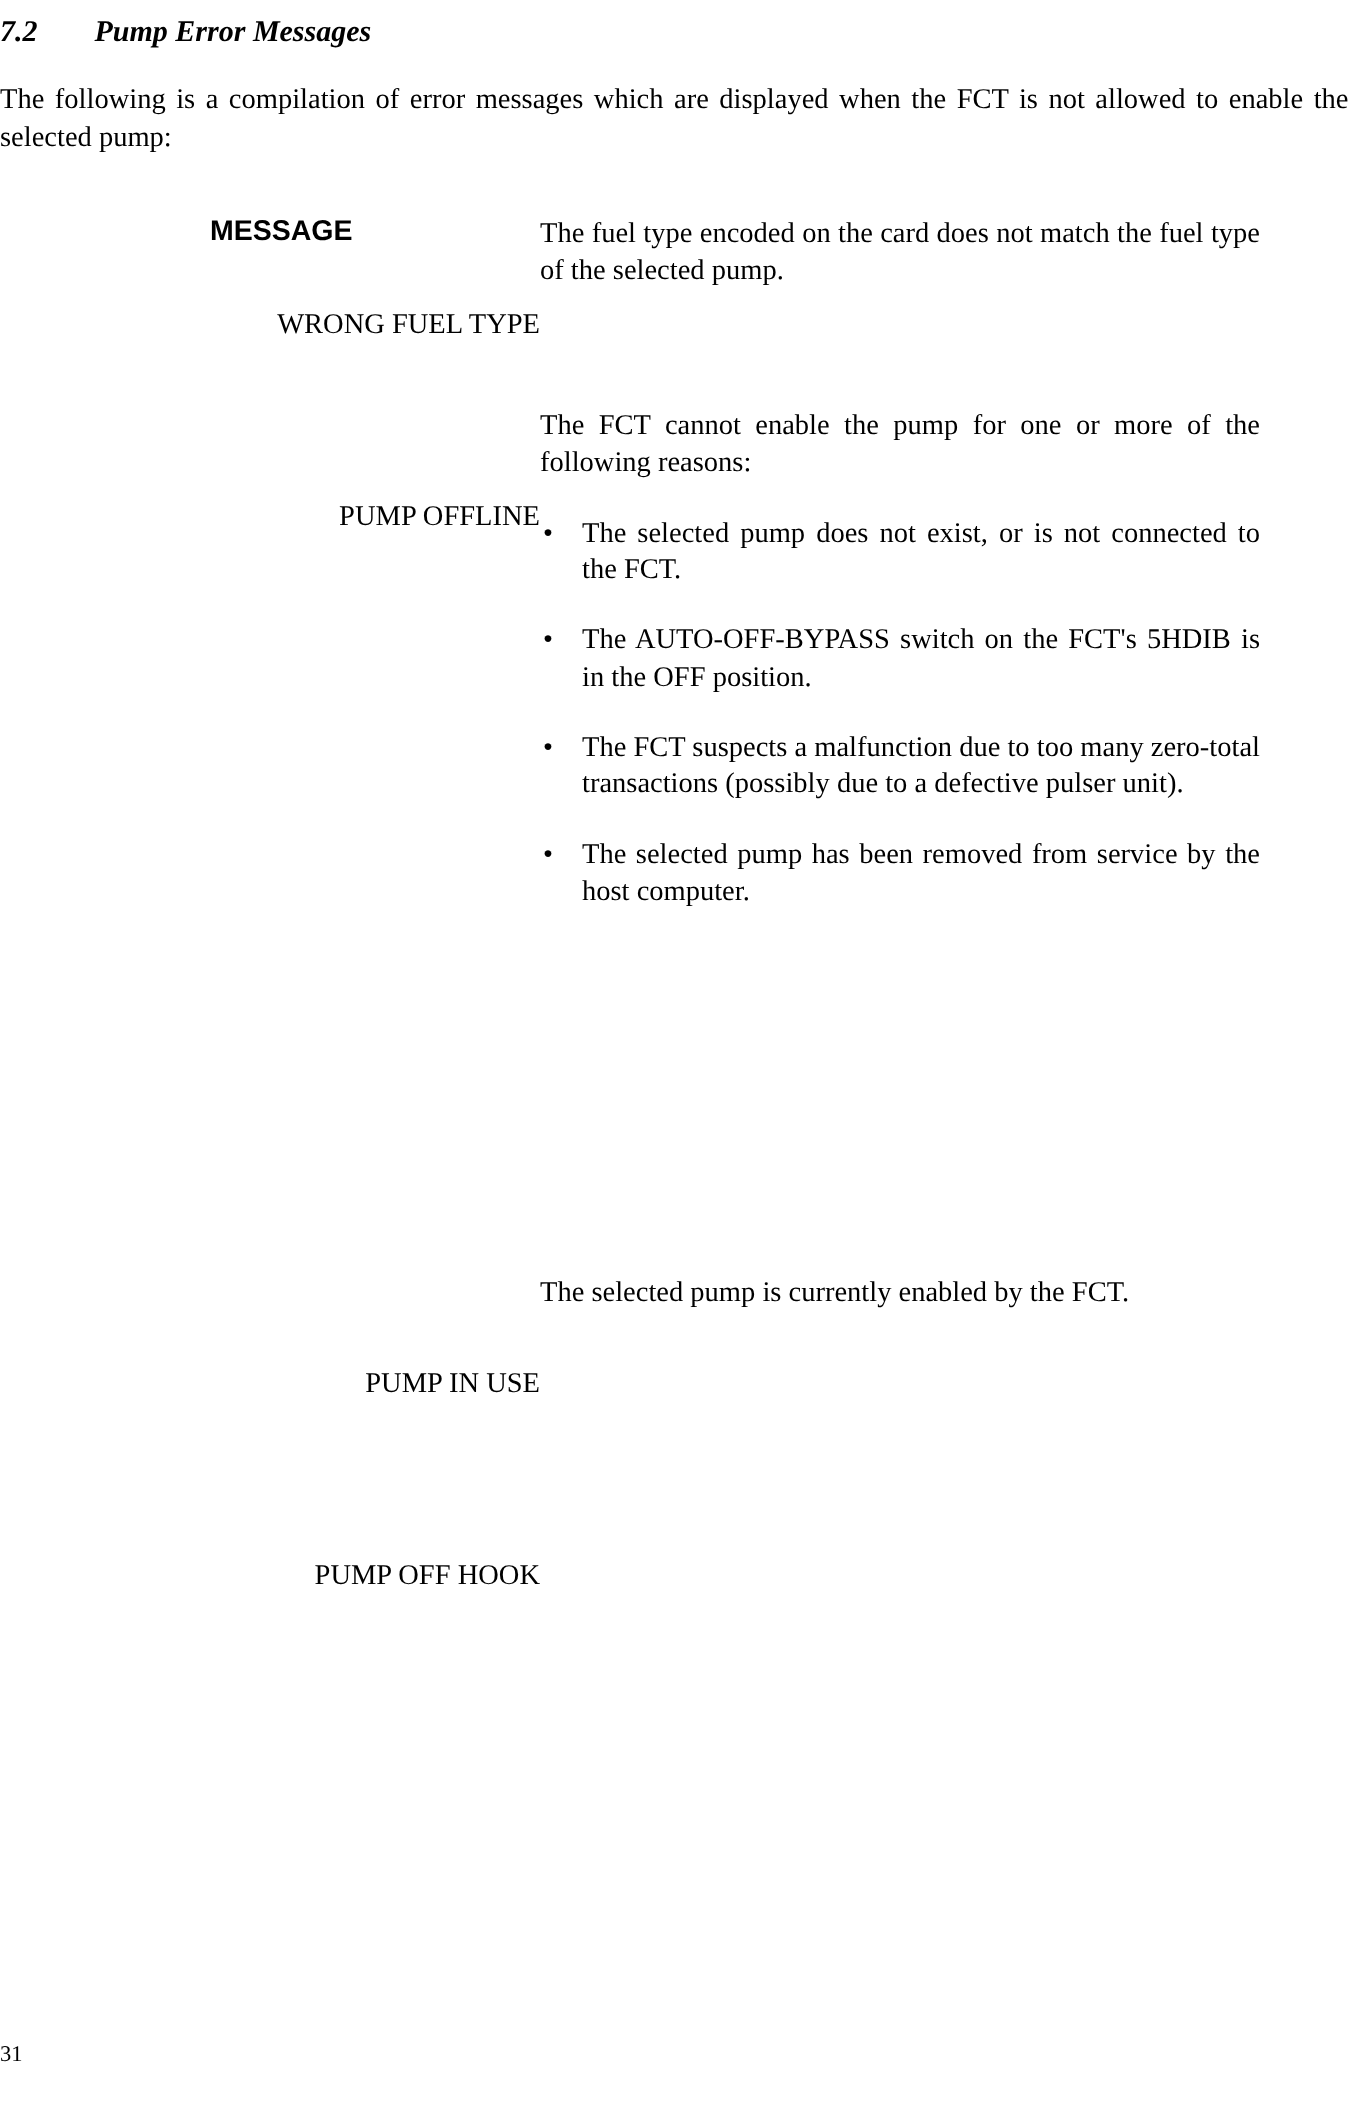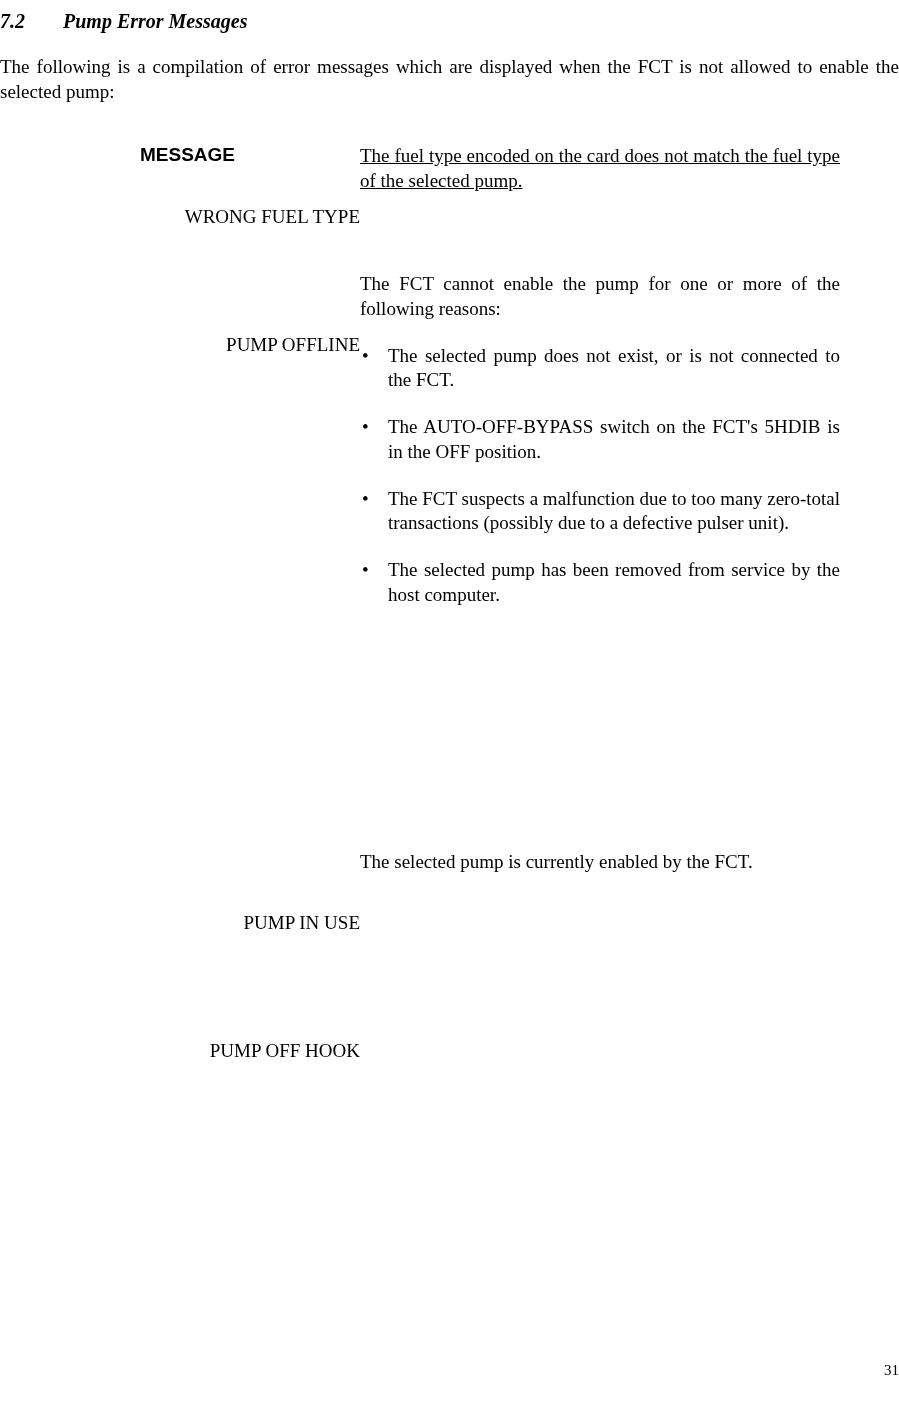--- a/index.html
+++ b/index.html
@@ -78,21 +78,21 @@
       text-align: left;
       padding-left: 2px;
     }
     .bullet-text {
       flex: 1;
     }
     .page-number {
       position: absolute;
       bottom: 35px;
       width: 100%;
-      text-align: right;
+      text-align: left;
       font-size: 15px;
     }
   </style>
 </head>
 <body>
 
 <div class="section-heading">
   <span class="section-number">7.2</span>
   <span>Pump Error Messages</span>
 </div>
@@ -115,21 +115,21 @@
       <div class="message-label">PUMP IN USE</div>
     </div>
 
     <div class="msg-row">
       <div class="message-label">PUMP OFF HOOK</div>
     </div>
   </div>
 
   <div class="col-meaning">
 
-    <div class="msg-row" style="height:80px;text-decoration:underline;">
+    <div class="msg-row" style="height:80px;">
       <div class="meaning-text">The fuel type encoded on the card does not match the fuel type of the selected pump.</div>
     </div>
 
     <div class="msg-row" style="height:530px;">
       <div class="meaning-text">The FCT cannot enable the pump for one or more of the following reasons:</div>
       <ul class="bullet-list">
         <li>
           <span class="bullet">•</span>
           <span class="bullet-text">The selected pump does not exist, or is not connected to the FCT.</span>
         </li>

